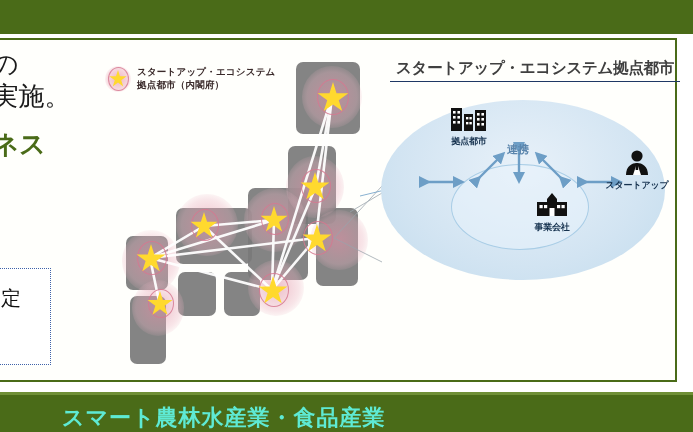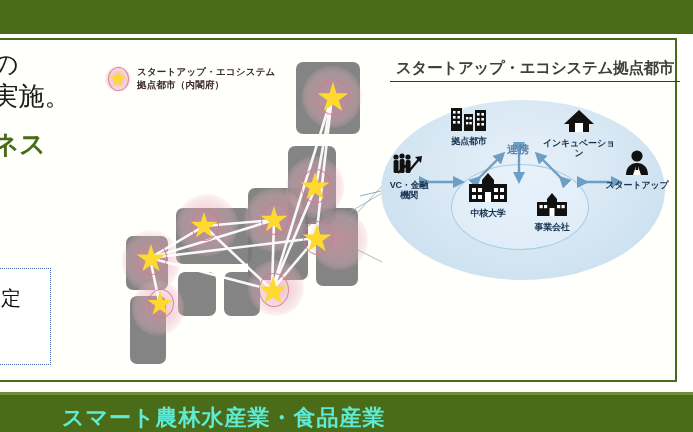--- a/index.html
+++ b/index.html
@@ -198,38 +198,20 @@
       <line x1="146" y1="96" x2="146" y2="126"></line>
       <line x1="104" y1="128" x2="128" y2="104"></line>
       <line x1="190" y1="128" x2="166" y2="104"></line>
       <line x1="52" y1="130" x2="86" y2="130"></line>
       <line x1="210" y1="130" x2="244" y2="130"></line>
     </g>
   </svg>
 
   <div id="renkei-label">連携</div>
 
-  <div class="node" style="left:4px;top:100px;width:64px;">
-    <span class="ico">
-      <svg width="34" height="24" viewBox="0 0 34 24">
-        <g fill="#111">
-          <circle cx="4" cy="5" r="2.6"></circle>
-            <rect x="1.6" y="8" width="5" height="13" rx="1.6"></rect>
-          <circle cx="10" cy="4" r="2.6"></circle>
-            <rect x="7.6" y="7" width="5" height="14" rx="1.6"></rect>
-          <circle cx="16" cy="5" r="2.6"></circle>
-            <rect x="13.6" y="8" width="5" height="13" rx="1.6"></rect>
-          <path d="M6 21 L13 14 L18 18 L28 6" stroke="#111" stroke-width="2.2" fill="none"></path>
-          <path d="M23 5 L30 4 L29 11 z"></path>
-        </g>
-      </svg>
-    </span>
-    <span class="lbl">VC・金融
-機関</span>
-  </div>
 
   <div class="node" style="left:62px;top:52px;width:68px;">
     <span class="ico">
       <svg width="44" height="28" viewBox="0 0 44 28">
         <g fill="#111">
           <rect x="4" y="4" width="11" height="23"></rect>
           <rect x="17" y="10" width="9" height="17"></rect>
           <rect x="28" y="6" width="11" height="21"></rect>
         </g>
         <g fill="#fff">
@@ -249,61 +231,33 @@
             <rect x="34.4" y="14" width="2.6" height="2.6"></rect>
           <rect x="30" y="19" width="2.6" height="2.6"></rect>
             <rect x="34.4" y="19" width="2.6" height="2.6"></rect>
         </g>
       </svg>
     </span>
     <span class="lbl">拠点都市</span>
   </div>
 
 
-  <div class="node" style="left:168px;top:56px;width:76px;">
-    <span class="ico">
-      <svg width="34" height="26" viewBox="0 0 34 26">
-        <path d="M17 2 L32 16 L27 16 L27 24 L7 24 L7 16 L2 16 Z" fill="#111"></path>
-        <rect x="13" y="15" width="8" height="9" fill="#fff"></rect>
-      </svg>
-    </span>
-    <span class="lbl">インキュベーション</span>
-  </div>
 
   <div class="node" style="left:230px;top:98px;width:68px;">
     <span class="ico">
       <svg width="30" height="26" viewBox="0 0 30 26">
         <circle cx="15" cy="6" r="5.6" fill="#111"></circle>
         <path d="M4 25 C4 16 10 13 15 13 C20 13 26 16 26 25 Z" fill="#111"></path>
         <path d="M15 13 L11 25 L19 25 Z" fill="#fff"></path>
         <rect x="13.6" y="13" width="2.6" height="7" fill="#111"></rect>
       </svg>
     </span>
     <span class="lbl">スタートアップ</span>
   </div>
 
-  <div class="node" style="left:82px;top:120px;width:66px;">
-    <span class="ico">
-      <svg width="50" height="32" viewBox="0 0 50 32">
-        <path d="M25 1 L31 8 L31 12 L44 12 L44 30 L6 30 L6 12 L19 12 L19 8 Z" fill="#111"></path>
-        <g fill="#fff">
-          <rect x="9" y="16" width="4" height="4"></rect>
-            <rect x="15" y="16" width="4" height="4"></rect>
-          <rect x="31" y="16" width="4" height="4"></rect>
-            <rect x="37" y="16" width="4" height="4"></rect>
-          <rect x="9" y="23" width="4" height="4"></rect>
-            <rect x="15" y="23" width="4" height="4"></rect>
-          <rect x="31" y="23" width="4" height="4"></rect>
-            <rect x="37" y="23" width="4" height="4"></rect>
-          <rect x="22" y="20" width="6" height="10"></rect>
-        </g>
-      </svg>
-    </span>
-    <span class="lbl">中核大学</span>
-  </div>
 
   <div class="node" style="left:148px;top:140px;width:62px;">
     <span class="ico">
       <svg width="40" height="26" viewBox="0 0 40 26">
         <path d="M20 1 L25 7 L25 10 L35 10 L35 24 L5 24 L5 10 L15 10 L15 7 Z" fill="#111"></path>
         <g fill="#fff">
           <rect x="7.5" y="13" width="3.2" height="3.2"></rect>
             <rect x="12" y="13" width="3.2" height="3.2"></rect>
           <rect x="25" y="13" width="3.2" height="3.2"></rect>
             <rect x="29.5" y="13" width="3.2" height="3.2"></rect>

